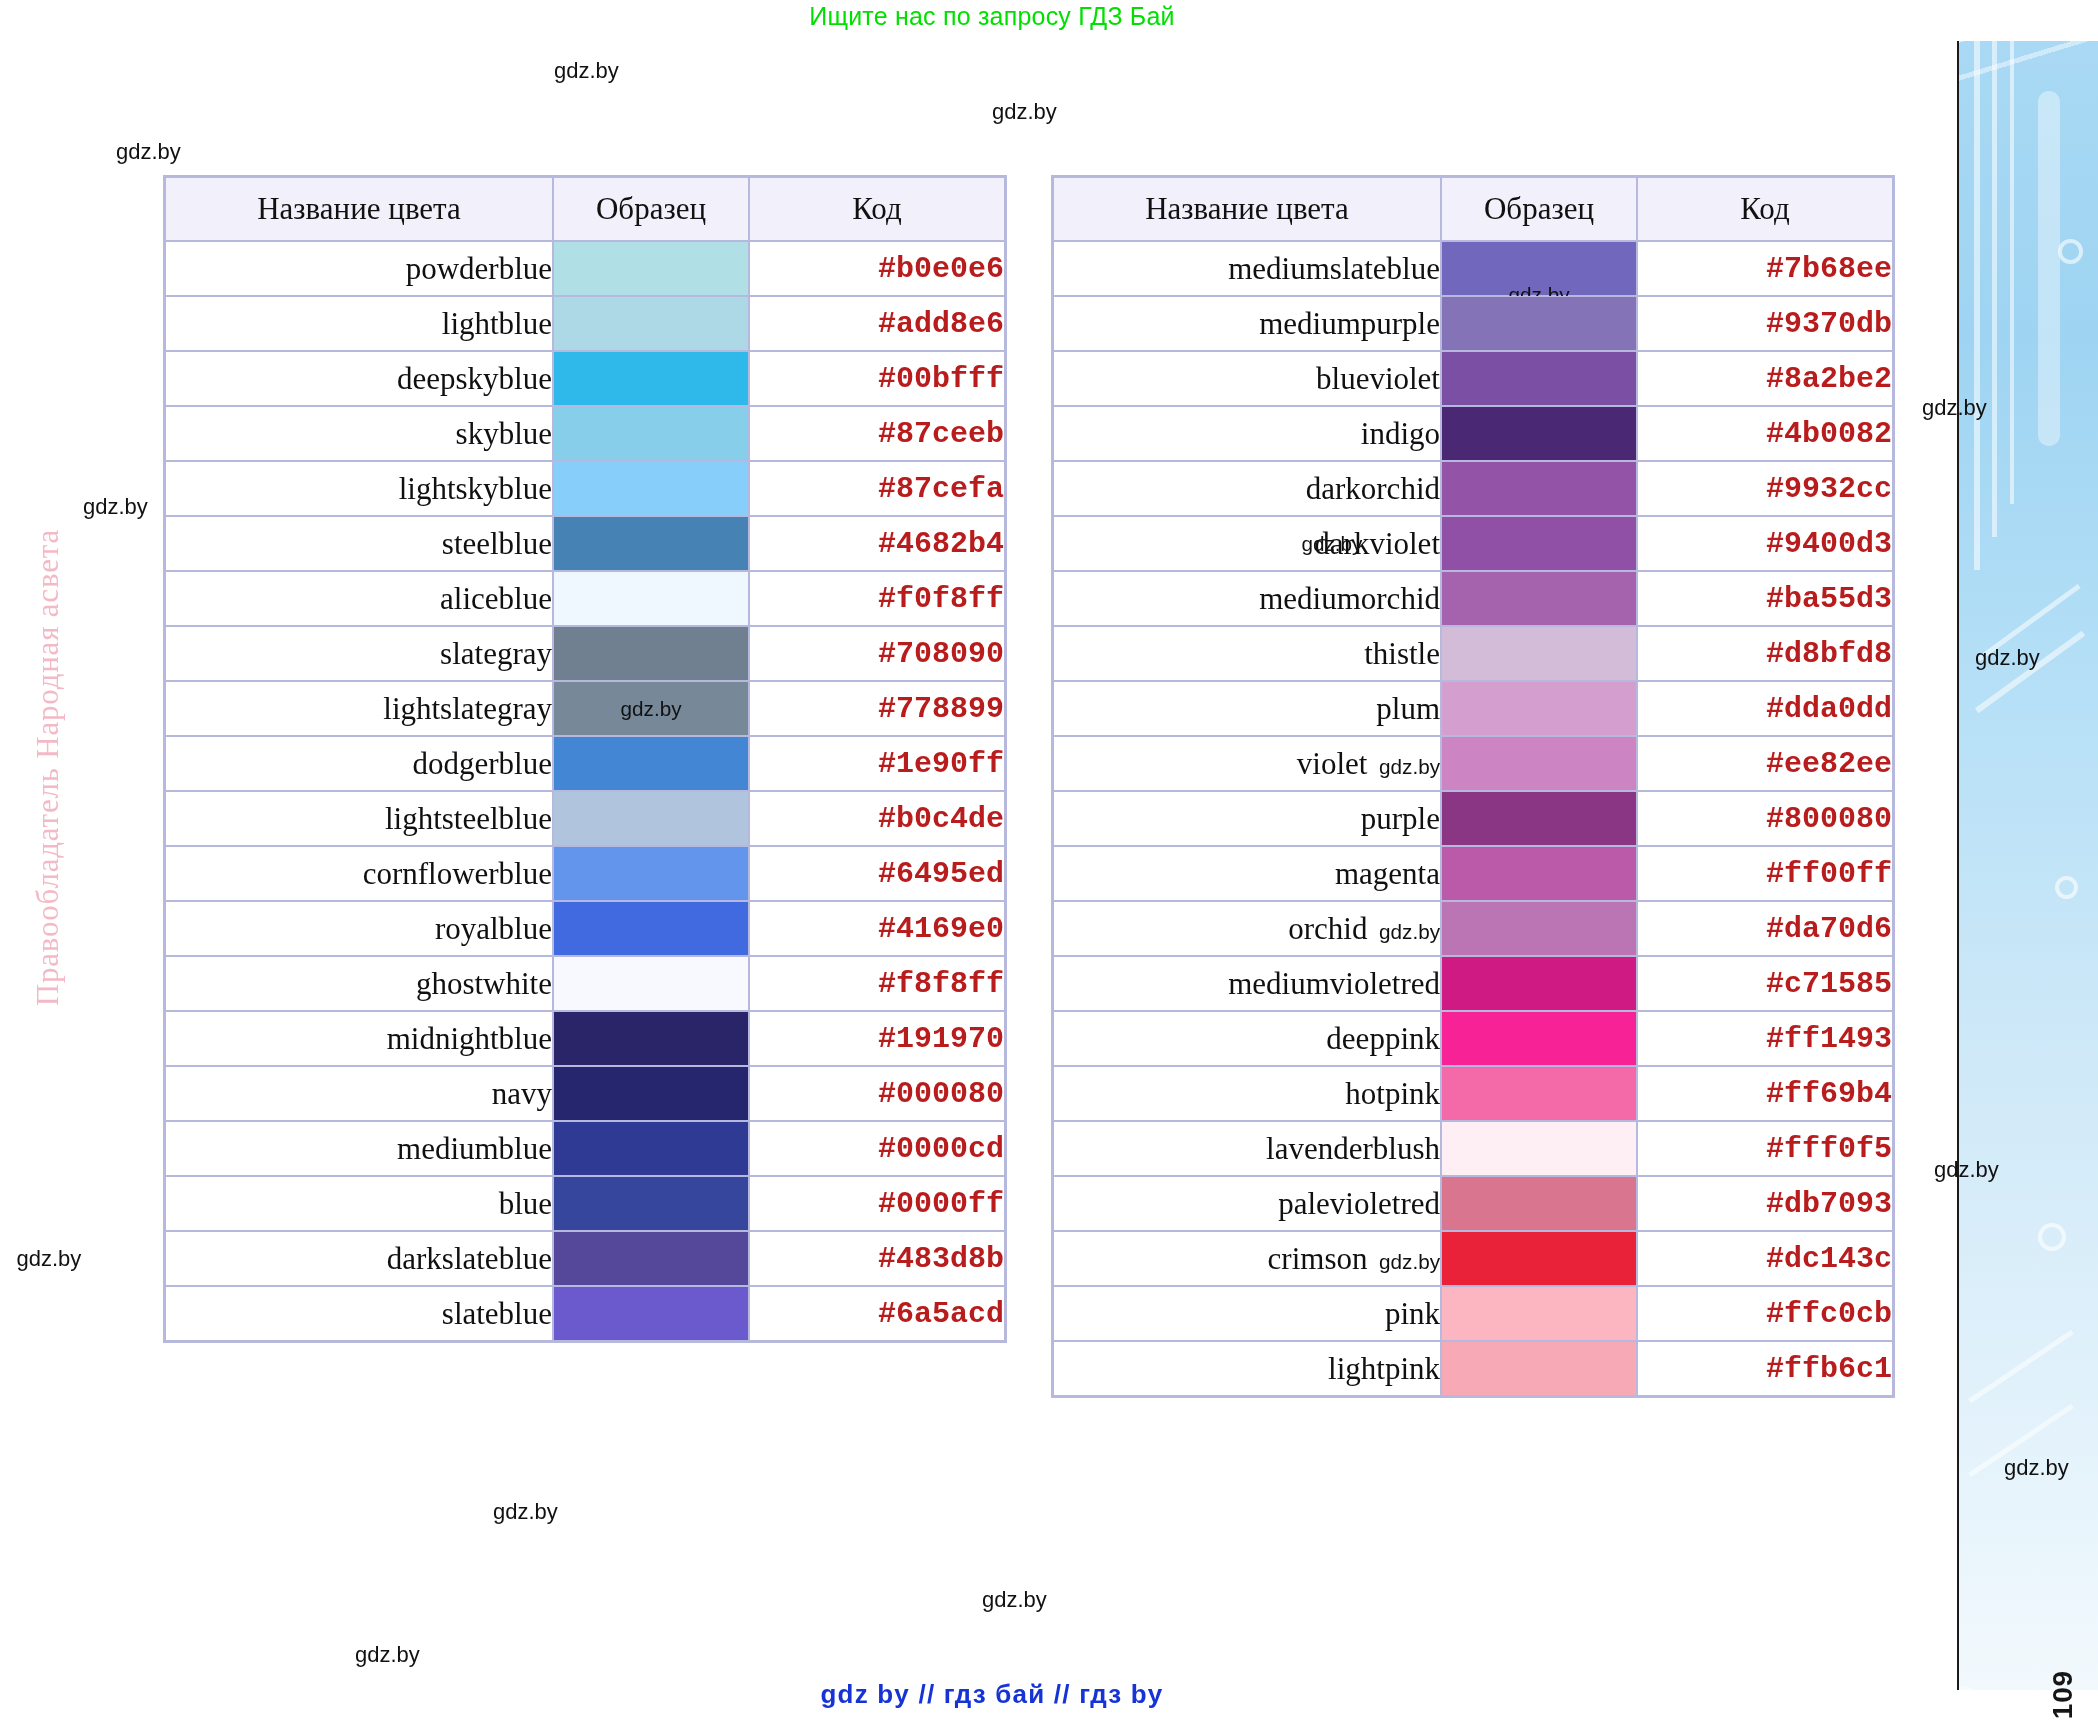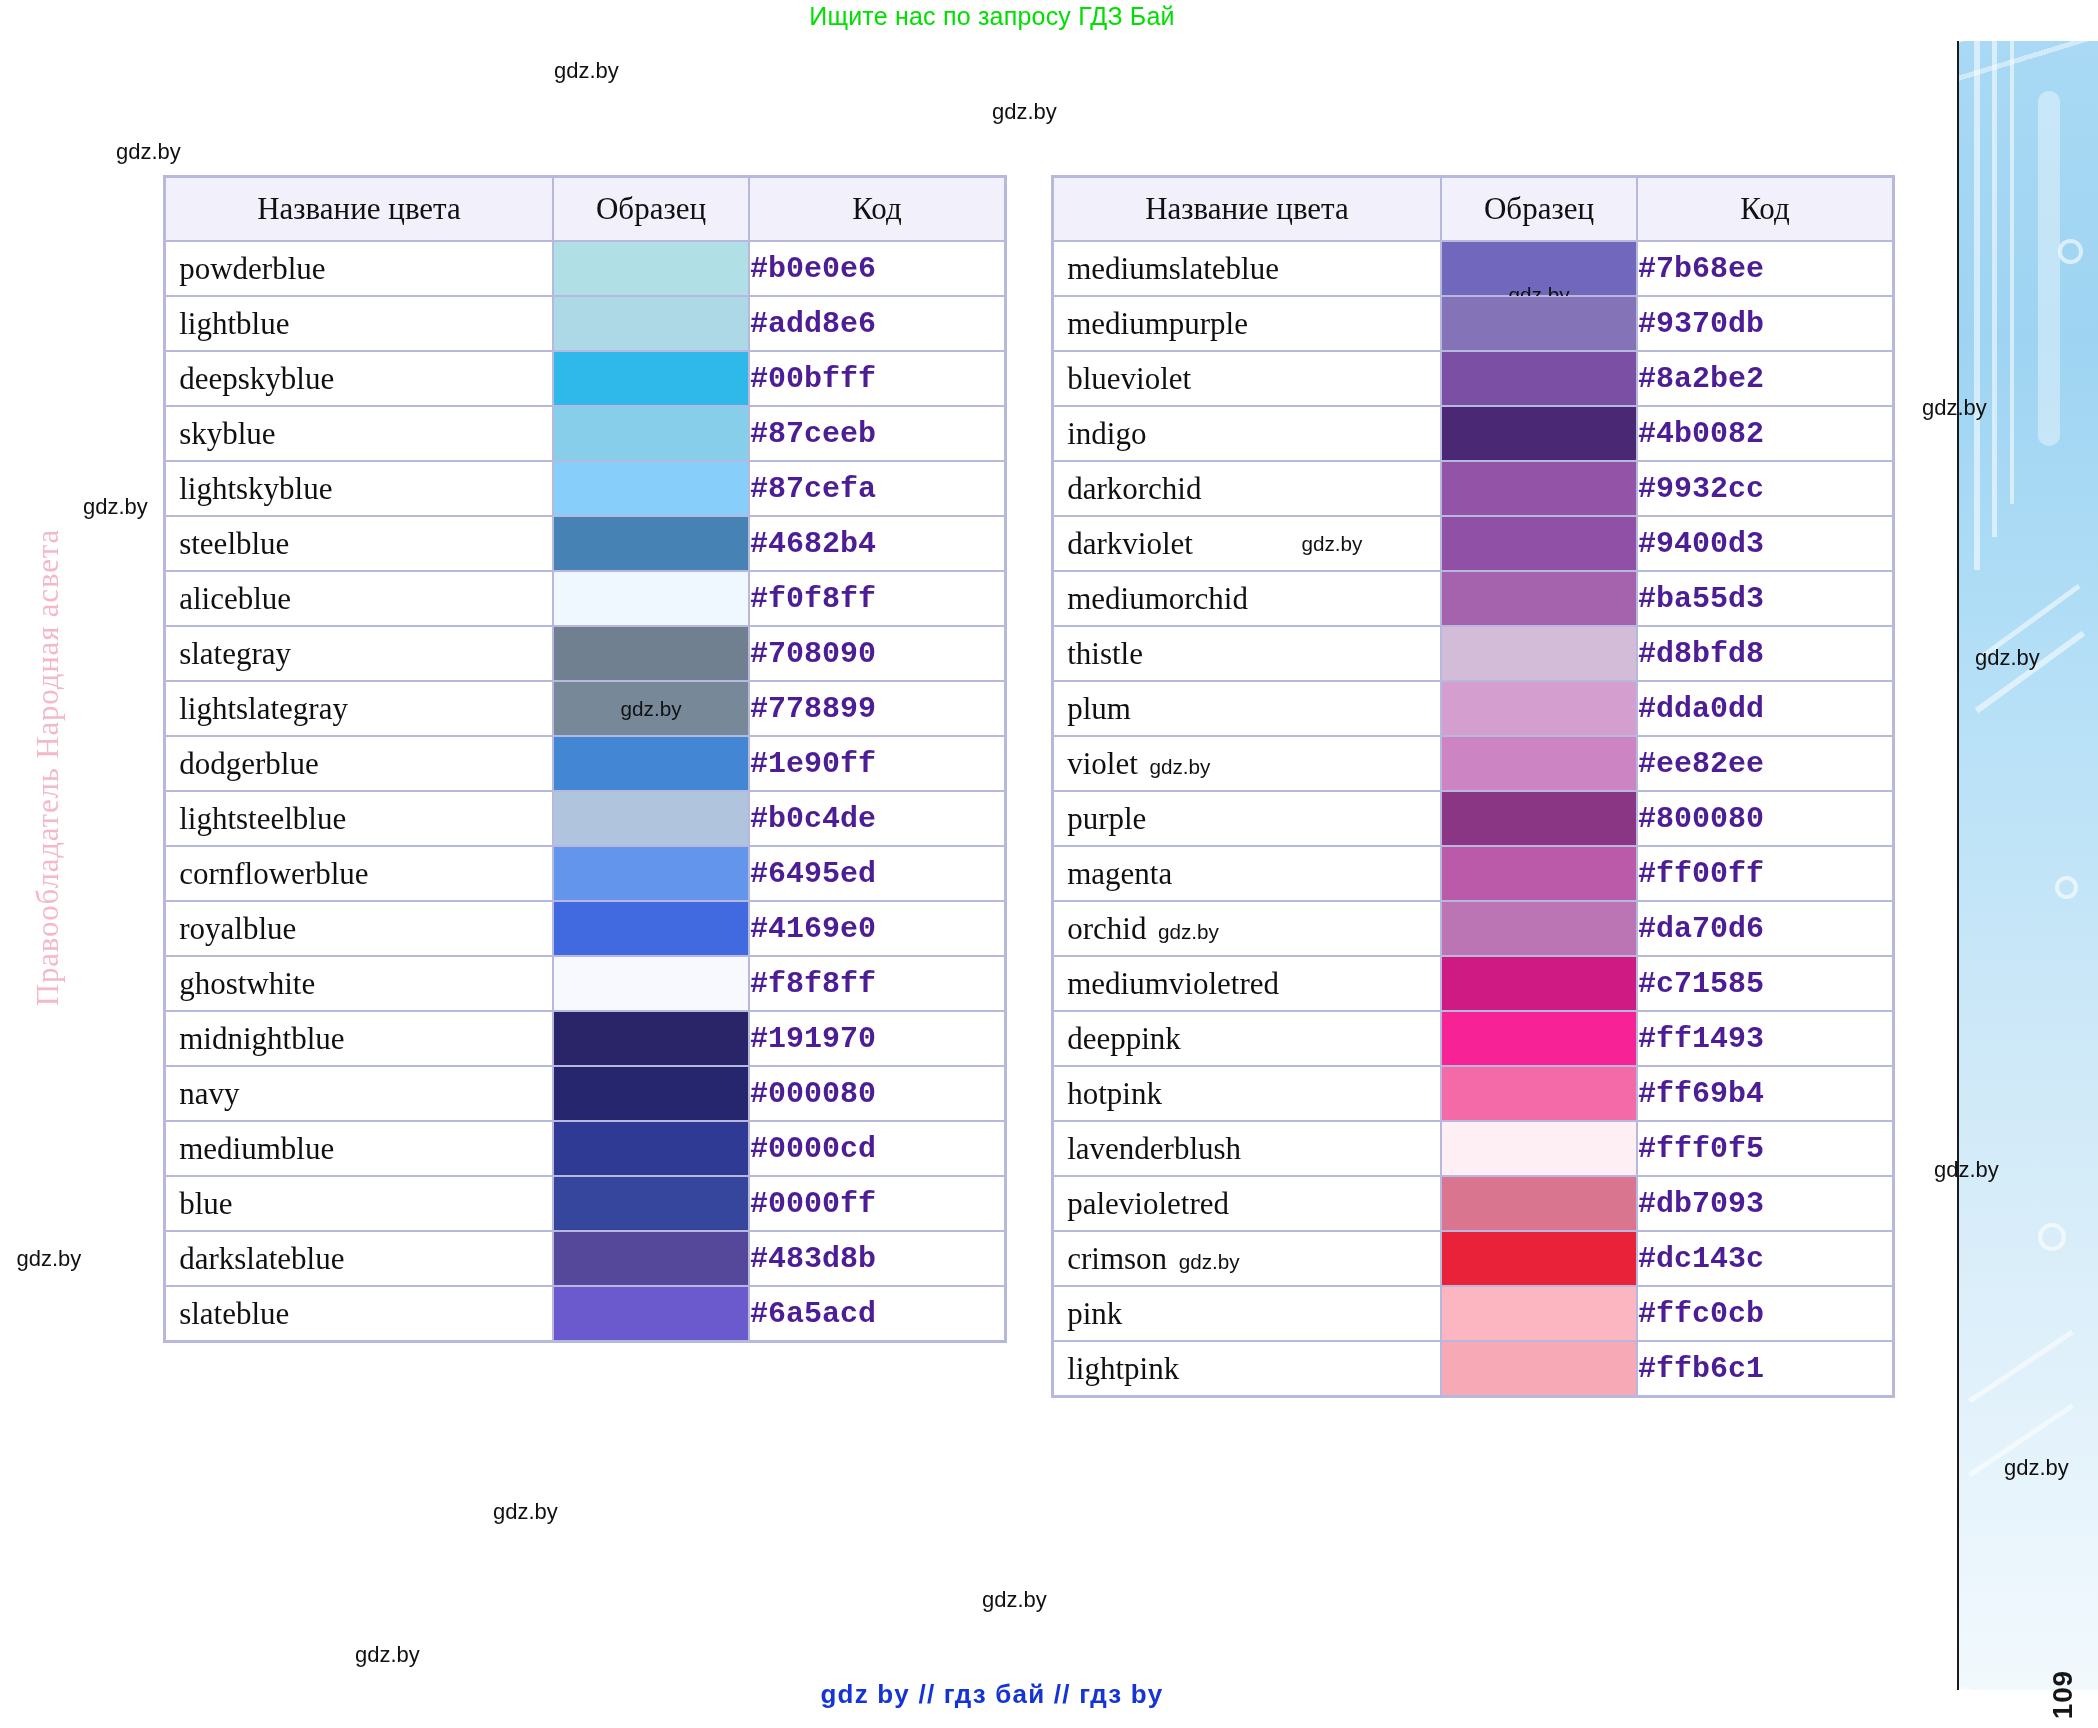--- a/index.html
+++ b/index.html
@@ -88,34 +88,34 @@
     font-size:31px;
     color:#111;
     text-align:center;
     height:64px;
     font-family:"Liberation Serif", serif;
   }
   .col-name{width:388px;}
   .col-sample{width:196px;}
   .col-code{width:256px;}
   td.name-cell{
-    text-align:left;
+    text-align:right;
     padding-left:13.2px;
     font-size:31px;
     color:#101010;
     font-family:"Liberation Serif", serif;
     position:relative;
     white-space:nowrap;
   }
   td.code-cell{
-    text-align:left;
+    text-align:right;
     font-family:"Liberation Mono", monospace;
     font-size:30px;
     font-weight:700;
-    color:#4c1d95;
+    color:#b91c1c;
     letter-spacing:0px;
   }
   td.sample-cell{
     padding:0;
     position:relative;
   }
   td.sample-cell .swatch{
     display:block;width:100%;height:100%;
   }
   .inline-wm{

